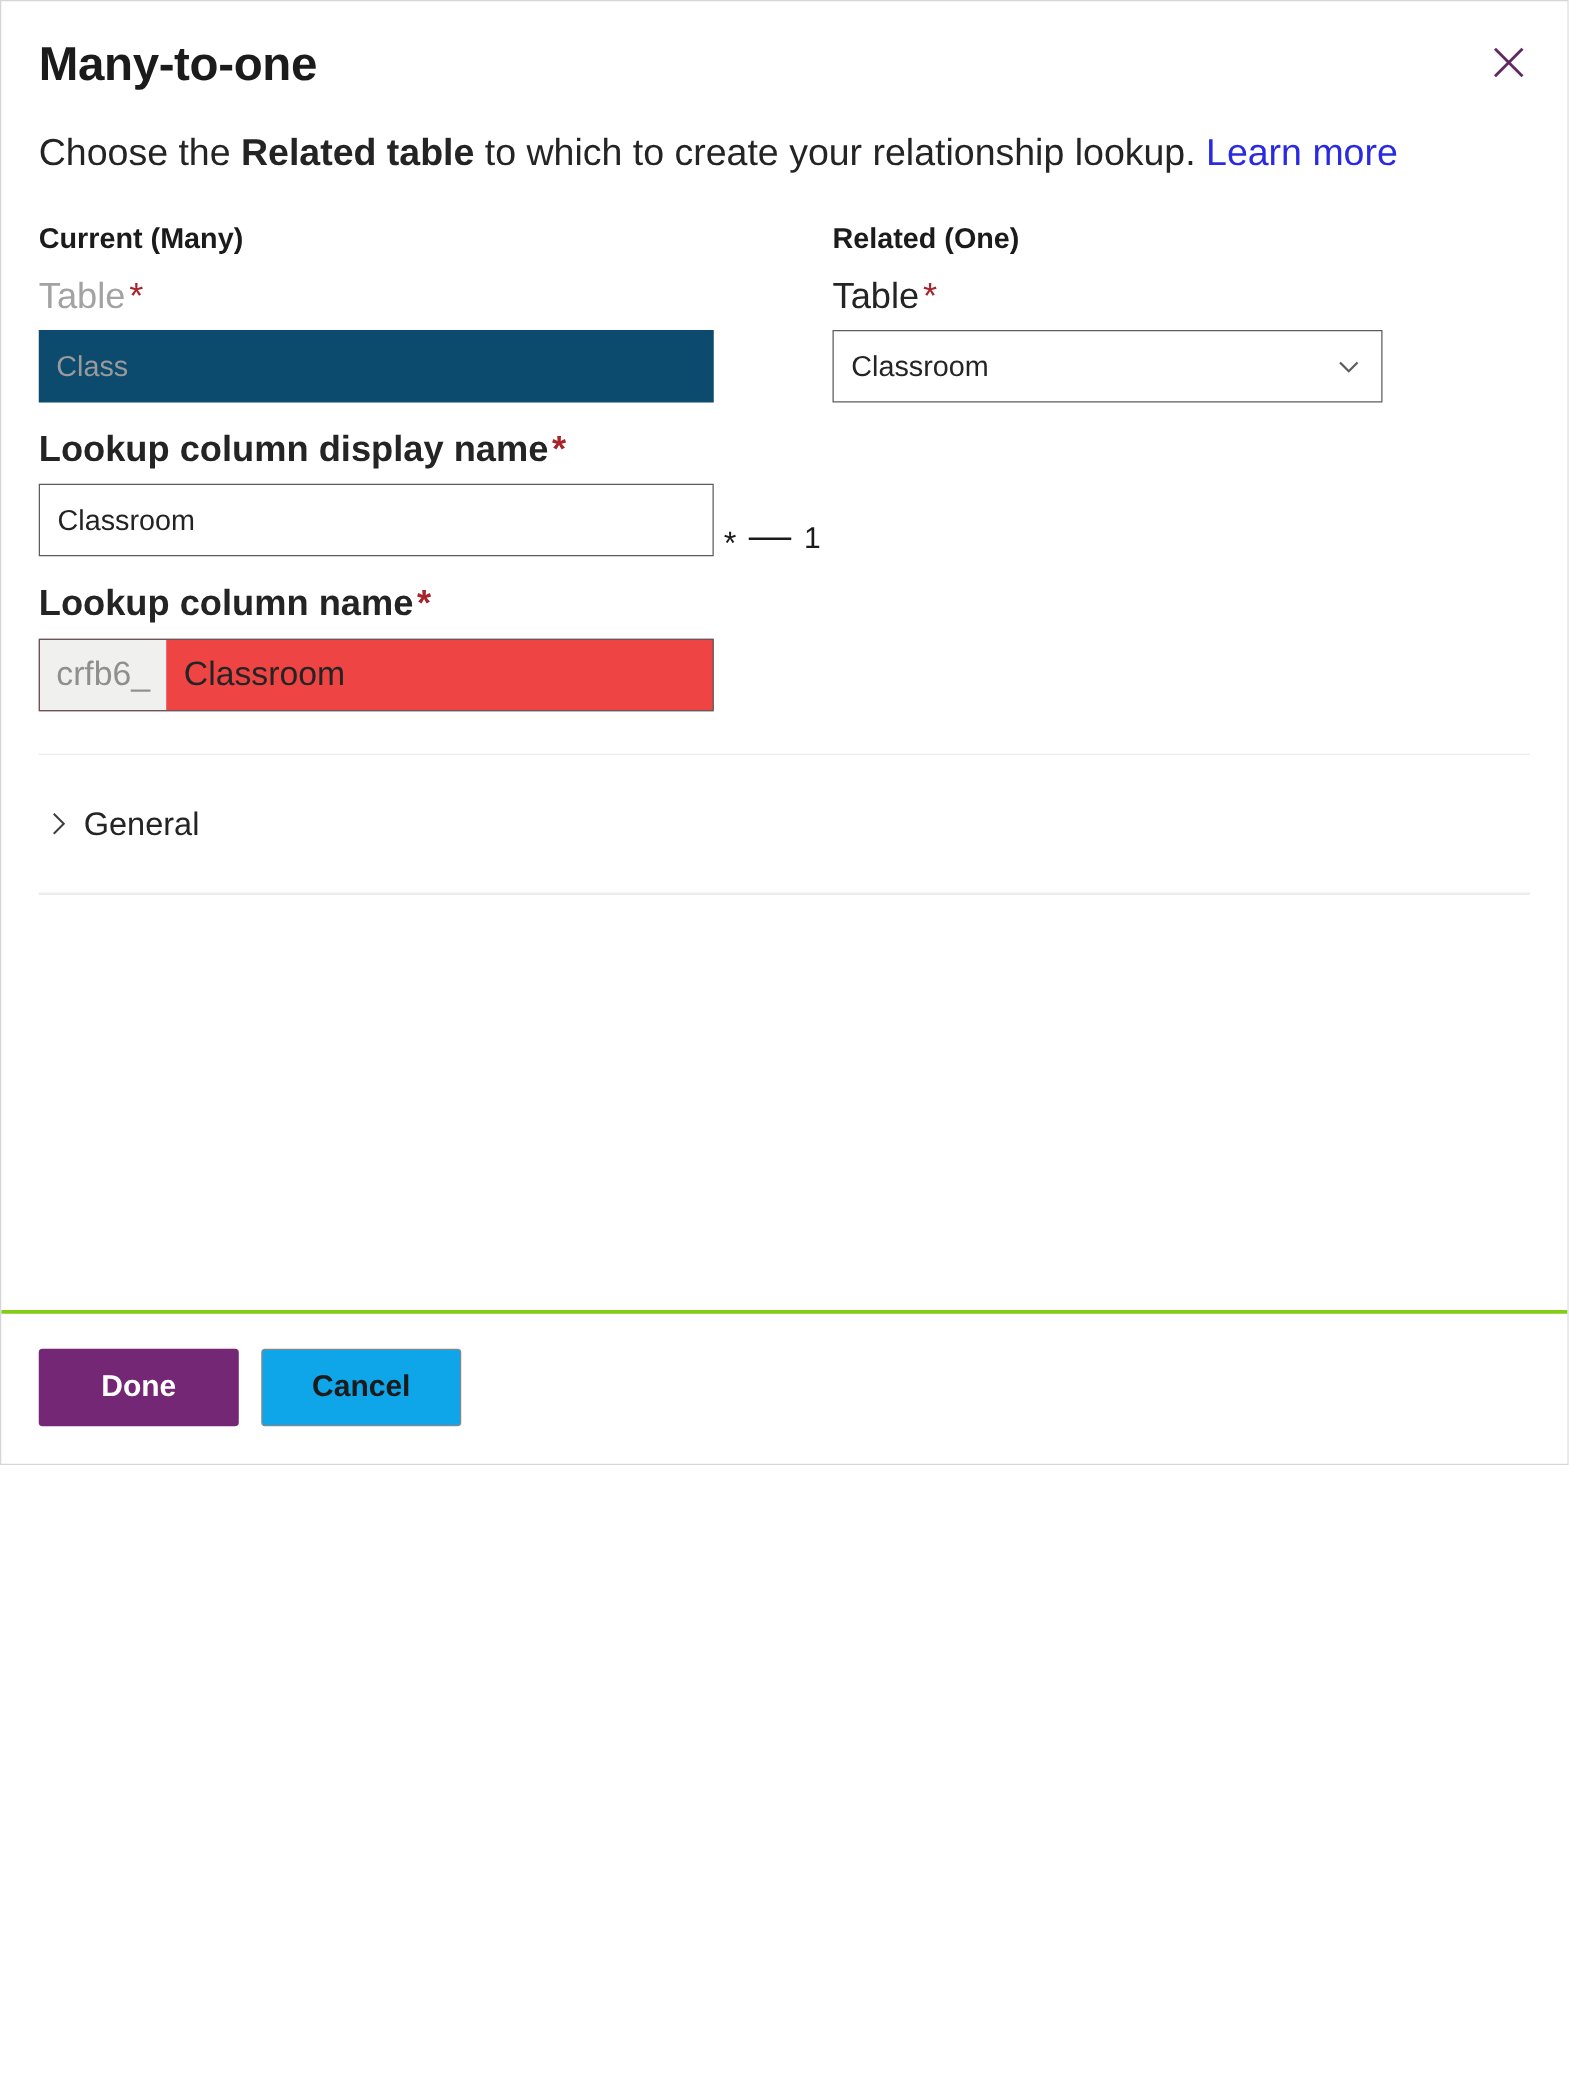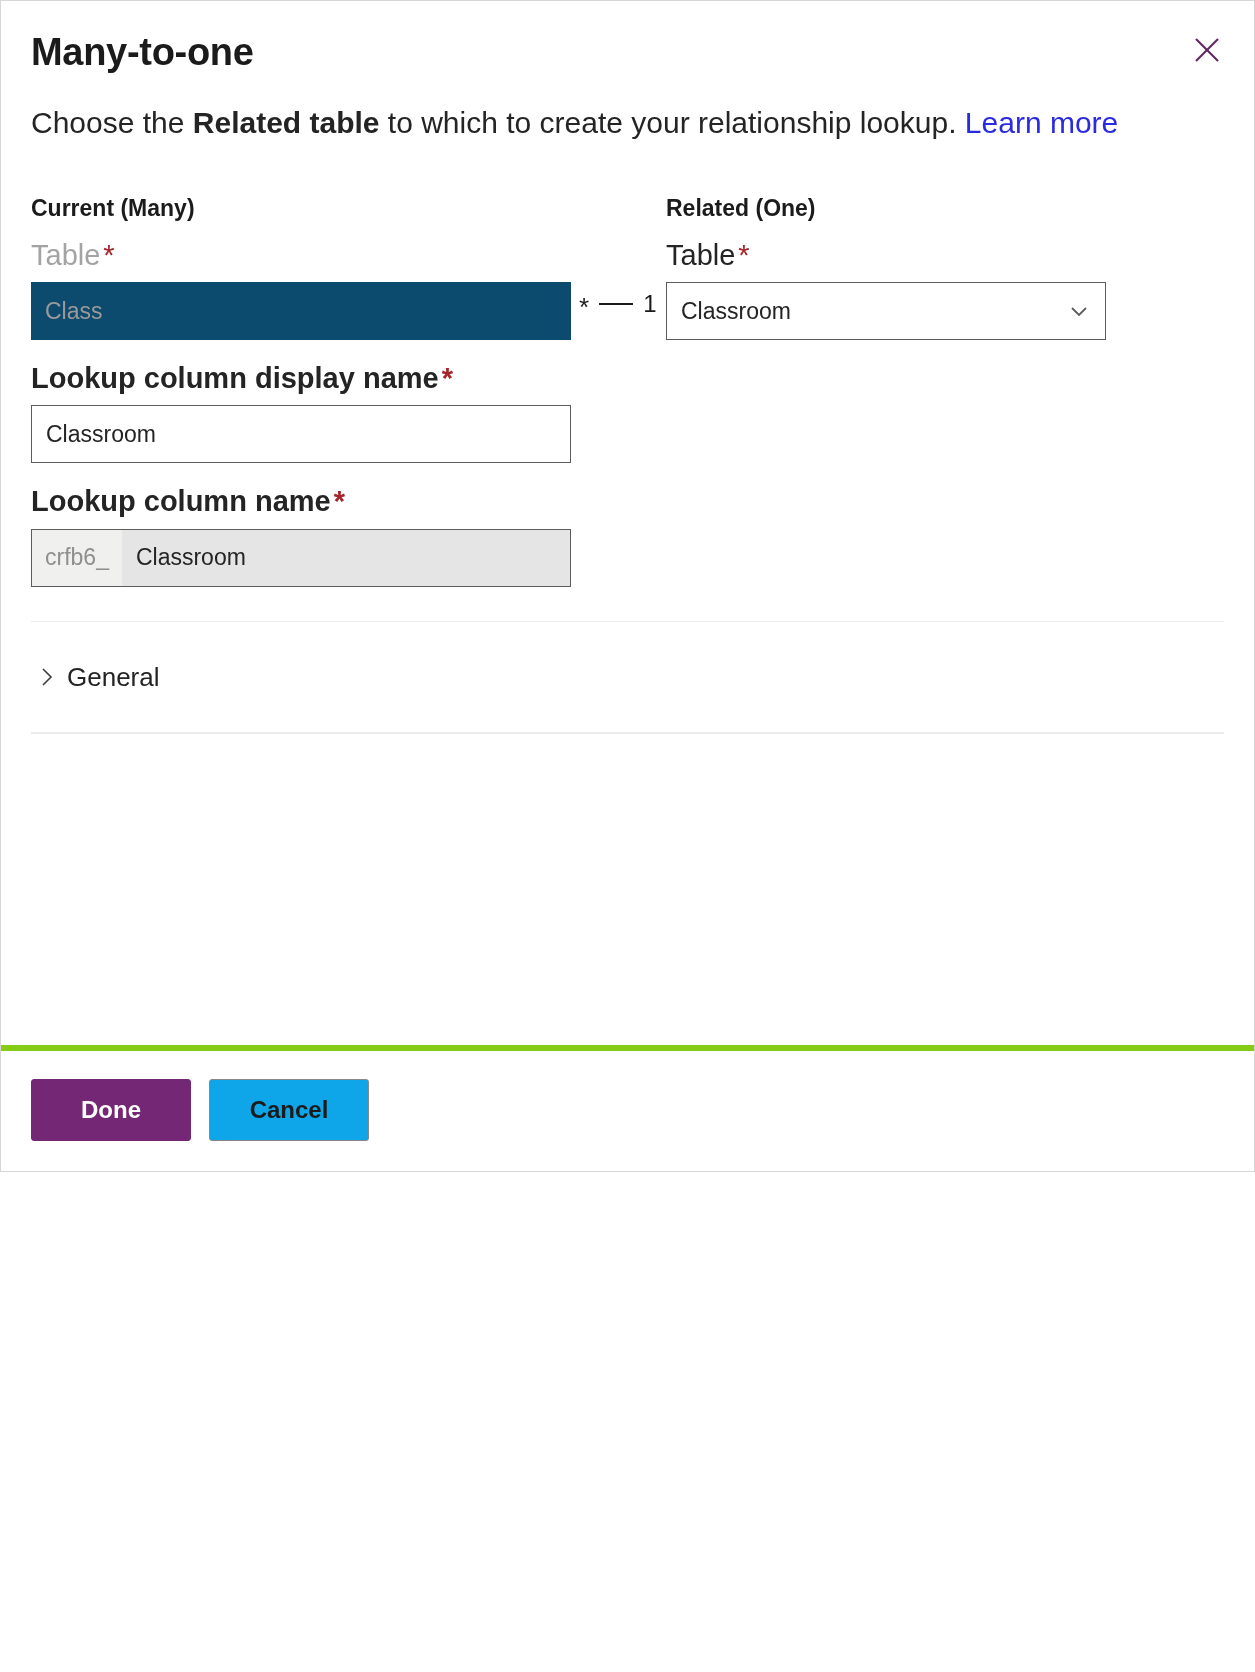--- a/index.html
+++ b/index.html
@@ -72,21 +72,22 @@
 
   
   .panel-body {
     flex: 1 1 auto;
     padding: 0 30px;
     overflow: hidden;
   }
 
   .columns {
     display: flex;
-    margin-top: 52px;
+    margin-top: 34px;
+    align-items: flex-end;
   }
   .col-left  { width: 540px; flex: 0 0 540px; }
   .col-mid   { width:  95px; flex: 0 0  95px; position: relative; }
   .col-right { width: 440px; flex: 0 0 440px; }
 
   .section-heading {
     font-size: 23px;
     font-weight: 700;
     color: #1b1b1b;
     line-height: 1.2;
@@ -126,24 +127,24 @@
     cursor: pointer;
     justify-content: space-between;
     padding-right: 12px;
   }
   .input-box .value { white-space: nowrap; overflow: hidden; }
   .chevron { flex: 0 0 auto; display: flex; align-items: center; }
 
   .prefix-box {
     height: 58px;
     border: 1px solid #5c5c5c;
-    background: #e5e5e5;
+    background: #ef4444;
     display: flex;
     align-items: stretch;
-    font-size: 23px;
+    font-size: 27px;
   }
   .prefix-box .prefix {
     background: #f0f0ef;
     color: #8f8f8f;
     display: flex;
     align-items: center;
     padding: 0 13px;
     flex: 0 0 auto;
   }
   .prefix-box .pinput {
@@ -195,21 +196,21 @@
   .accordion .acc-label {
     font-size: 26px;
     color: #242424;
     line-height: 1;
   }
   .acc-chevron { flex: 0 0 auto; display: flex; align-items: center; }
 
   
   .panel-footer {
     flex: 0 0 auto;
-    border-top: 6px solid #84cc16;
+    border-top: 3px solid #84cc16;
     padding: 28px 30px 30px 30px;
     display: flex;
     gap: 18px;
   }
   .btn {
     height: 62px;
     min-width: 160px;
     font-size: 24px;
     font-weight: 600;
     font-family: "Liberation Sans", "DejaVu Sans", sans-serif;

